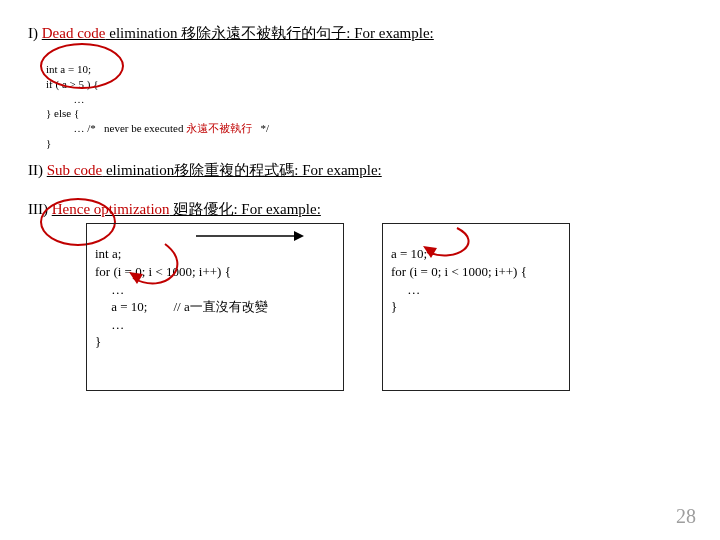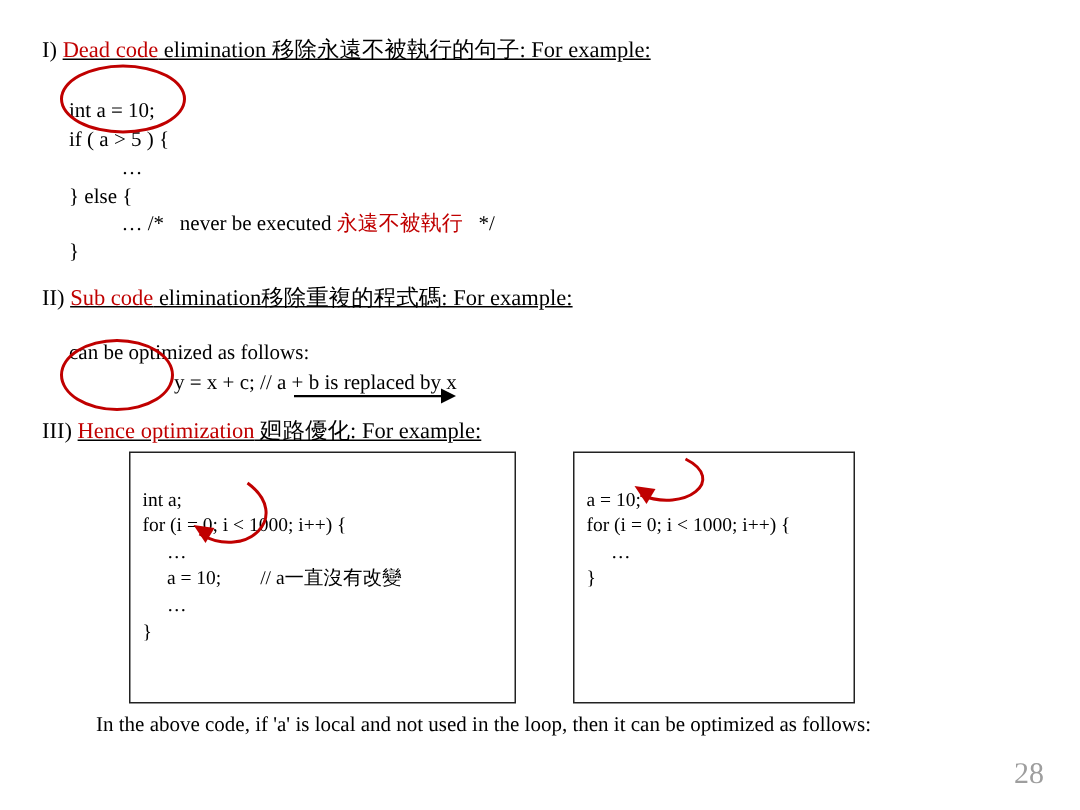--- a/index.html
+++ b/index.html
@@ -15,21 +15,21 @@
     position: relative;
   }
   .section-head {
     font-size: 15px;
     margin-bottom: 4px;
   }
   .section-head .red { color: #c00000; }
   .section-head u { text-decoration: underline; text-align: center; }
   .code {
     font-family: "Times New Roman", serif;
-    font-size: 14px;
+    font-size: 11px;
     white-space: pre;
     line-height: 1.35;
   }
   .row { display: flex; }
   .col { flex: 0 0 auto; }
   .explain { font-size: 14px; line-height: 1.3; }
   .redtxt { color: #c00000; }
   .slidenum {
     position: absolute;
     right: 24px;
@@ -82,24 +82,20 @@
   </div>
   <div class="circle" style="left:-6px; top:-4px; width:80px; height:42px;"></div>
 </div>
 
 <div class="section-head" style="margin-top:10px;">
   <span>II) </span><u><span class="red">Sub code</span><span> elimination移除重複的程式碼: For example:</span></u>
 </div>
 
 <div class="sec2-wrap">
   <div class="row">
-    <div class="col" style="padding-top:14px;">
-      <div style="font-size:14px;">can be optimized as follows:</div>
-      <div style="font-size:14px; padding-left:70px; padding-top:4px;">y = x + c;      // a + b is replaced by x</div>
-    </div>
   </div>
   <div class="circle" style="left:-6px; top:12px; width:72px; height:44px;"></div>
   <svg class="arrow-svg" style="left:150px; top:40px;" width="110" height="20">
     <line x1="0" y1="10" x2="98" y2="10" stroke="#000" stroke-width="1.5"></line>
     <polygon points="98,5 108,10 98,15" fill="#000"></polygon>
   </svg>
 </div>
 
 <div class="section-head" style="margin-top:14px;">
   <span>III) </span><u><span class="red">Hence optimization</span><span> 廻路優化: For example:</span></u>
@@ -123,16 +119,15 @@
 <span>a = 10;</span>
 <span>for (i = 0; i &lt; 1000; i++) {</span>
 <span>     …</span>
 <span>}</span>
       <svg class="arrow-svg" style="left:28px; top:-2px;" width="90" height="46">
         <path d="M 46 6 C 74 20, 46 42, 16 30" fill="none" stroke="#c00000" stroke-width="2"></path>
         <polygon points="12,24 20,36 26,26" fill="#c00000"></polygon>
       </svg>
     </div>
   </div>
-  <div class="note">In the above code, if 'a' is local and not used in the loop, then it can be optimized as follows:</div>
 </div>
 
 <div class="slidenum">28</div>
 
 </body></html>

